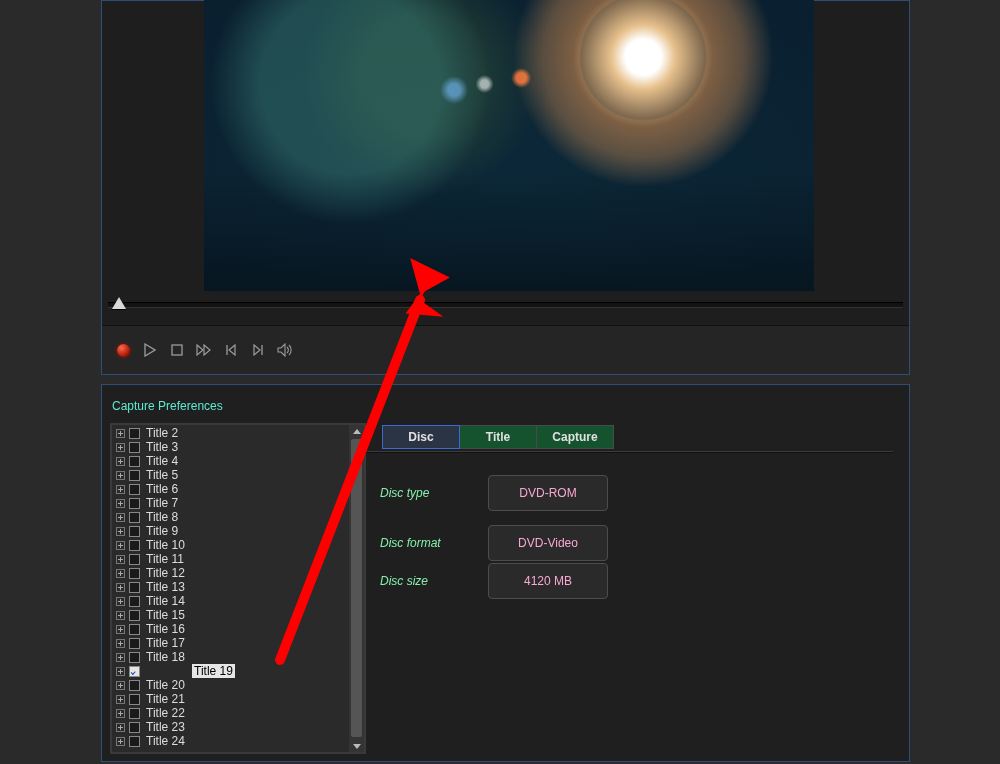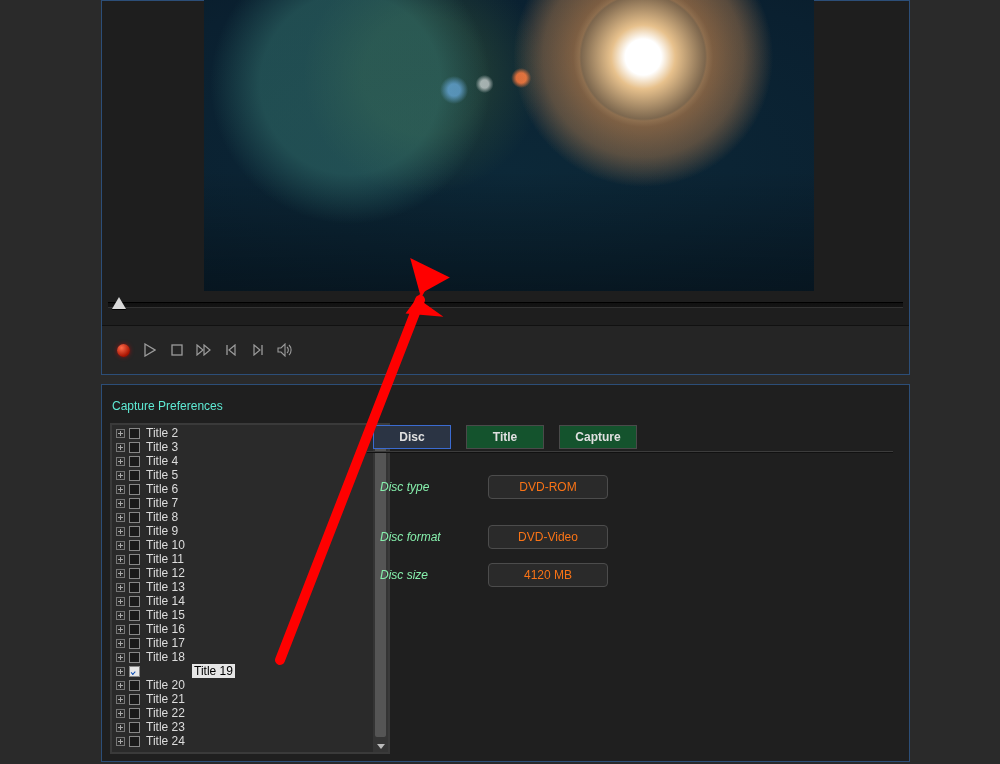--- a/index.html
+++ b/index.html
@@ -96,21 +96,21 @@
     background: #1f1f1f;
   }
   .capture-title {
     position: absolute;
     left: 10px; top: 14px;
     color: #5eead4;
   }
   .title-list-wrap {
     position: absolute;
     left: 8px; top: 38px;
-    width: 280px; height: 331px;
+    width: 256px; height: 331px;
     border: 2px solid #3a3a3a;
     background: #2a2a2a;
     display: flex;
   }
   .title-list {
     flex: 1;
     overflow-y: scroll;
     scrollbar-width: none;
     padding: 1px 0 1px 2px;
   }
@@ -183,24 +183,24 @@
   .fake-scrollbar .thumb {
     position: absolute;
     left: 2px; right: 2px;
     background: #555;
     border-radius: 2px;
   }
 
   
   .tabs-row {
     position: absolute;
-    left: 271px;
+    left: 280px;
     top: 40px;
     display: flex;
-    gap: 16px;
+    gap: 0;
   }
   .tab {
     width: 78px;
     height: 24px;
     border: 1px solid #4a4a4a;
     background: #14532d;
     color: #e0e0e0;
     font-weight: 600;
     display:flex;align-items:center;justify-content:center;
     cursor: pointer;
@@ -228,26 +228,26 @@
     align-items: center;
     gap: 0;
   }
   .field .label {
     width: 108px;
     color: #86efac;
     font-style: italic;
   }
   .value-box {
     min-width: 120px;
-    height: 24px;
+    height: 36px;
     padding: 0 14px;
     border: 1px solid #4c4c4c;
     border-radius: 4px;
     background: #2a2a2a;
-    color: #f97316;
+    color: #f9a8d4;
     display:flex;align-items:center;justify-content:center;
   }
 
   
   .arrow-overlay {
     position: absolute;
     left: 0; top: 0; width: 1000px; height: 764px;
     pointer-events: none;
     z-index: 50;
   }

